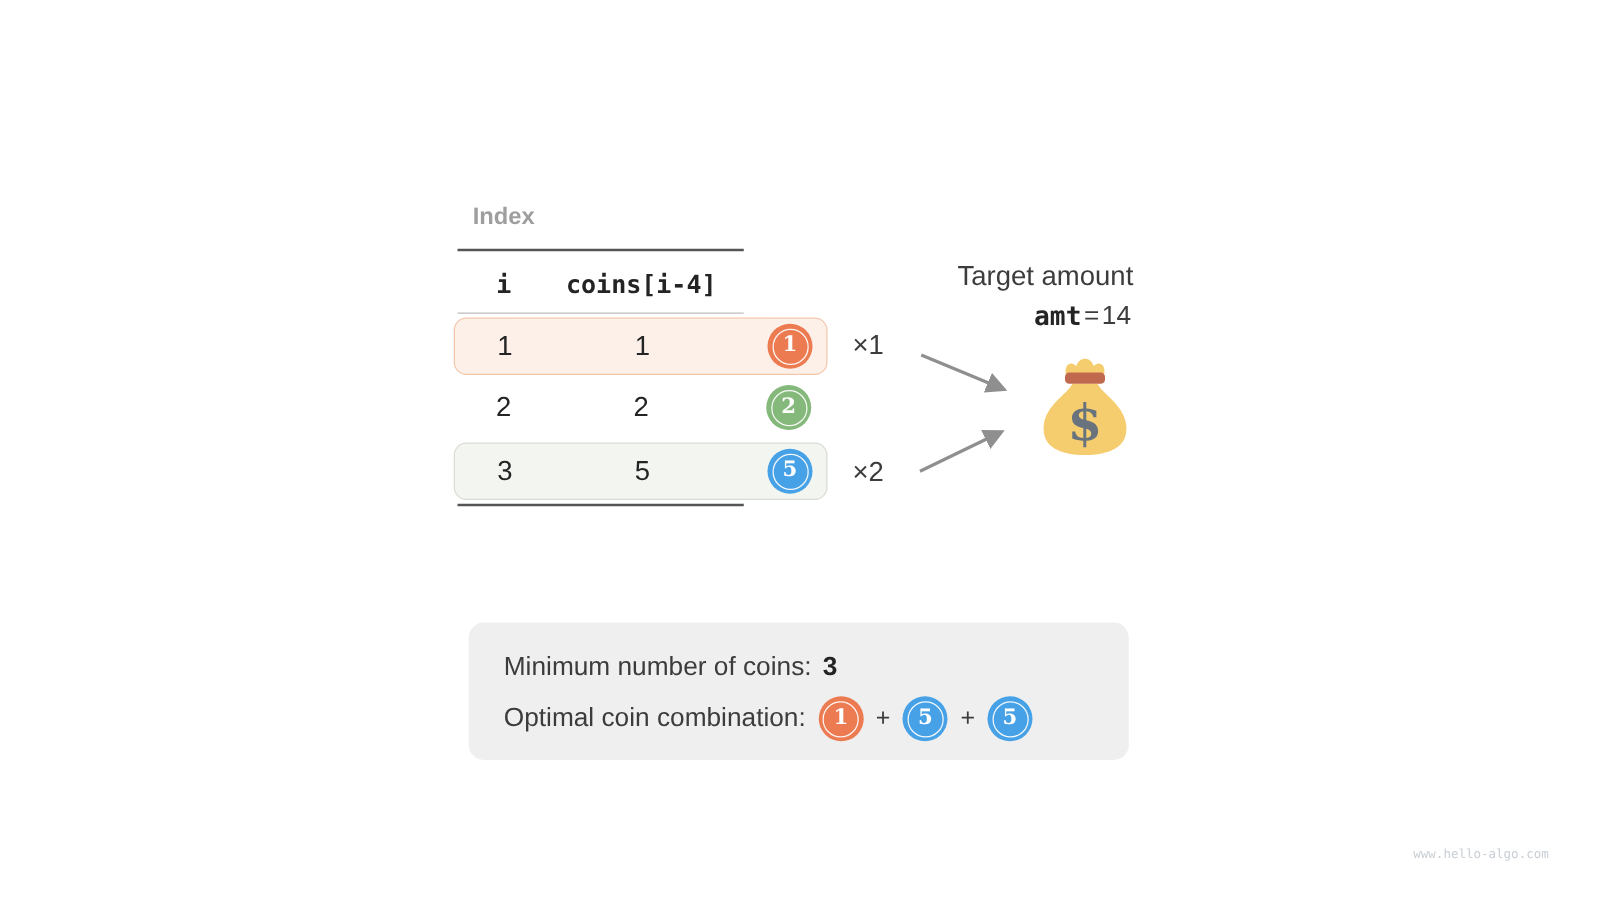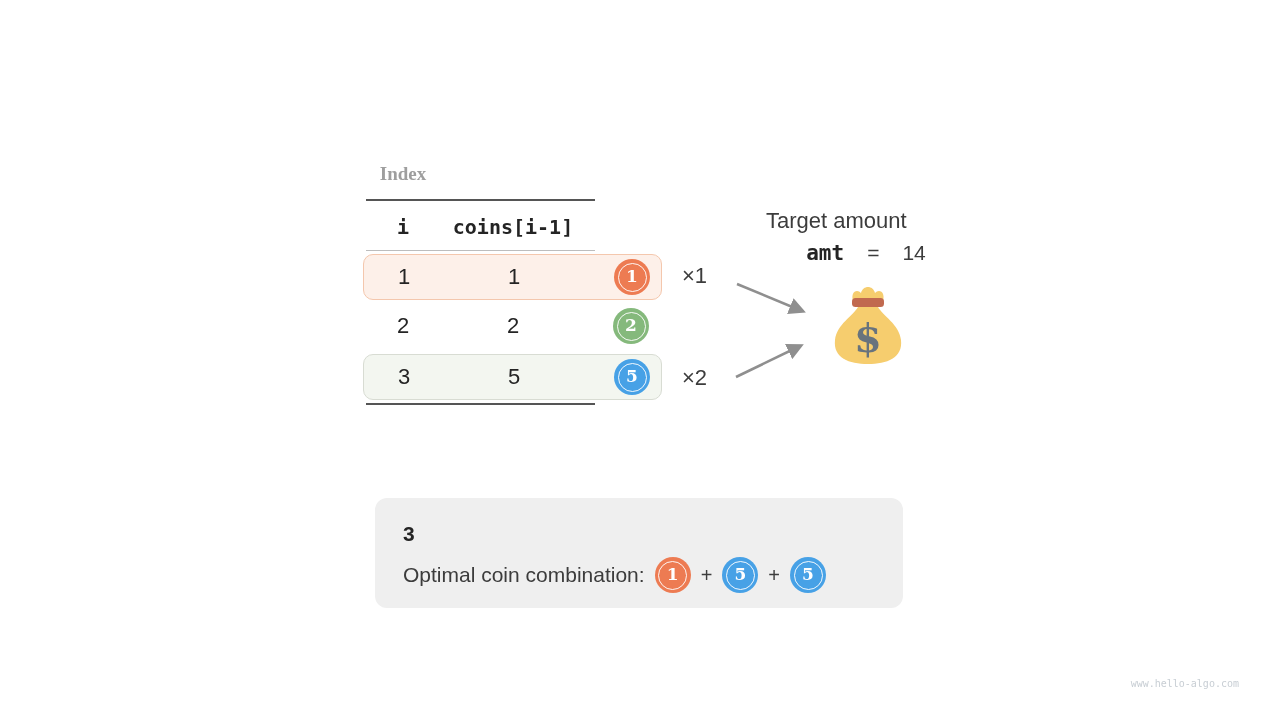--- a/index.html
+++ b/index.html
@@ -1,21 +1,21 @@
 <!DOCTYPE html>
 <html style="--accent-orange: #ed7b52; --accent-green: #85b97c; --accent-blue: #47a1e6; --row-orange-bg: #fdf0e9; --row-orange-border: #f4c7ad; --row-green-bg: #f3f6f0; --row-green-border: #d8dcd3; --summary-bg: #efefef; --arrow-gray: #8f8f8f; --header-gray: #9e9e9e; --text-dark: #3c3c3c; --text-black: #242424; --rule-dark: #555555; --rule-light: #bdbdbd; --bag-body: #f6cd6e; --bag-band: #c1694f; --bag-dollar: #68737d; --watermark-gray: #c8ced4;"><head>
 <meta charset="utf-8">
 <style>
   html,body{margin:0;padding:0;background:#fff;}
   .canvas{
     position:relative;width:1280px;height:720px;background:#ffffff;overflow:hidden;
     font-family:"Liberation Sans", sans-serif;color:var(--text-dark);
   }
   
-  .th{position:absolute;font-weight:bold;font-size:19px;color:var(--header-gray);line-height:24px;text-align:center;font-family:Liberation Serif, serif;}
+  .th{position:absolute;font-weight:bold;font-size:19px;color:var(--header-gray);line-height:24px;text-align:center;}
   .th-index{left:363px;top:162px;width:80px;}
   .th-denom{left:423px;top:162px;width:180px;}
   .vh{position:absolute;font-family:"DejaVu Sans Mono", monospace;font-weight:bold;font-size:20px;color:var(--text-black);line-height:26px;text-align:center;}
   .vh-i{left:363px;top:214px;width:80px;}
   .vh-coins{left:423px;top:214px;width:180px;}
   .rule{position:absolute;left:366px;width:229px;}
   .rule-dark{height:2px;background:var(--rule-dark);}
   .rule-light{height:1px;background:var(--rule-light);}
   
   .row{position:absolute;left:363px;width:299px;height:46px;box-sizing:border-box;border-radius:10px;}
@@ -33,42 +33,42 @@
   .coin--blue{background:var(--accent-blue);}
   .coin-row{position:absolute;left:250px;top:4px;}
   
   .mult{position:absolute;left:682px;width:48px;font-size:22px;color:var(--text-dark);line-height:28px;}
   .mult-1{top:262px;}
   .mult-2{top:364px;}
   
   .arrows{position:absolute;left:0;top:0;width:1280px;height:720px;pointer-events:none;}
   
   .target-label{position:absolute;left:766px;top:208px;width:200px;text-align:left;font-size:22px;color:var(--text-dark);}
-  .target-eq{position:absolute;left:766px;top:241px;width:200px;display:flex;justify-content:center;align-items:center;gap:23px;font-size:21px;color:var(--text-dark);}
+  .target-eq{position:absolute;left:766px;top:241px;width:200px;display:flex;justify-content:center;align-items:center;gap:2px;font-size:21px;color:var(--text-dark);}
   .target-eq .amt{font-family:"DejaVu Sans Mono", monospace;font-weight:bold;color:var(--text-black);}
   .moneybag{position:absolute;left:830px;top:285px;}
   
   .summary{position:absolute;left:375px;top:498px;width:528px;height:110px;background:var(--summary-bg);border-radius:12px;}
   .sum-line1{position:absolute;left:28px;top:22px;height:28px;display:flex;align-items:center;gap:9px;font-size:21px;color:var(--text-dark);}
   .sum-line1 b{color:var(--text-black);}
   .sum-line2{position:absolute;left:28px;top:58px;height:38px;display:flex;align-items:center;gap:10px;font-size:21px;color:var(--text-dark);}
   .plus{font-size:20px;color:var(--text-dark);}
   
   .watermark{position:absolute;right:41px;top:678px;font-family:"DejaVu Sans Mono", monospace;font-size:10px;color:var(--watermark-gray);}
 </style>
 </head>
 <body>
 
 <div class="canvas">
 
   <div class="th th-index">Index</div>
   <div class="rule rule-dark" style="top:199px"></div>
 
   <div class="vh vh-i">i</div>
-  <div class="vh vh-coins">coins[i-1]</div>
+  <div class="vh vh-coins">coins[i-4]</div>
   <div class="rule rule-light" style="top:250px"></div>
 
   <div class="row row-highlight-orange" style="top:254px">
     <div class="cell cell-index">1</div>
     <div class="cell cell-denom">1</div>
     <div class="coin coin--orange coin-row">
         <span>1</span>
       </div>
   </div>
 
@@ -112,20 +112,21 @@
 
   <svg class="moneybag" width="76" height="82" viewBox="0 0 76 82" xmlns="http://www.w3.org/2000/svg">
     <path d="M24,19 C19,7 27,3 31,8 C33,0 43,0 45,8 C49,3 57,7 52,19 Z" style="fill:var(--bag-body)"></path>
     <path d="M28,22 C23,31 7,39 5,55 C3,73 19,79 38,79 C57,79 73,73 71,55 C69,39 53,31 48,22 Z" style="fill:var(--bag-body)"></path>
     <rect x="22" y="13" width="32" height="9" rx="3.5" style="fill:var(--bag-band)"></rect>
     <text x="38" y="67" text-anchor="middle" font-family="'DejaVu Serif', serif" font-weight="bold" font-size="40" style="fill:var(--bag-dollar)">$</text>
   </svg>
 
   <div class="summary">
     <div class="sum-line1">
+      <span>Minimum number of coins:</span>
       <b>3</b>
     </div>
     <div class="sum-line2">
       <span>Optimal coin combination:</span>
       <span class="coin coin--orange">
           <span>1</span>
         </span>
       <span class="plus">+</span>
       <span class="coin coin--blue">
           <span>5</span>

